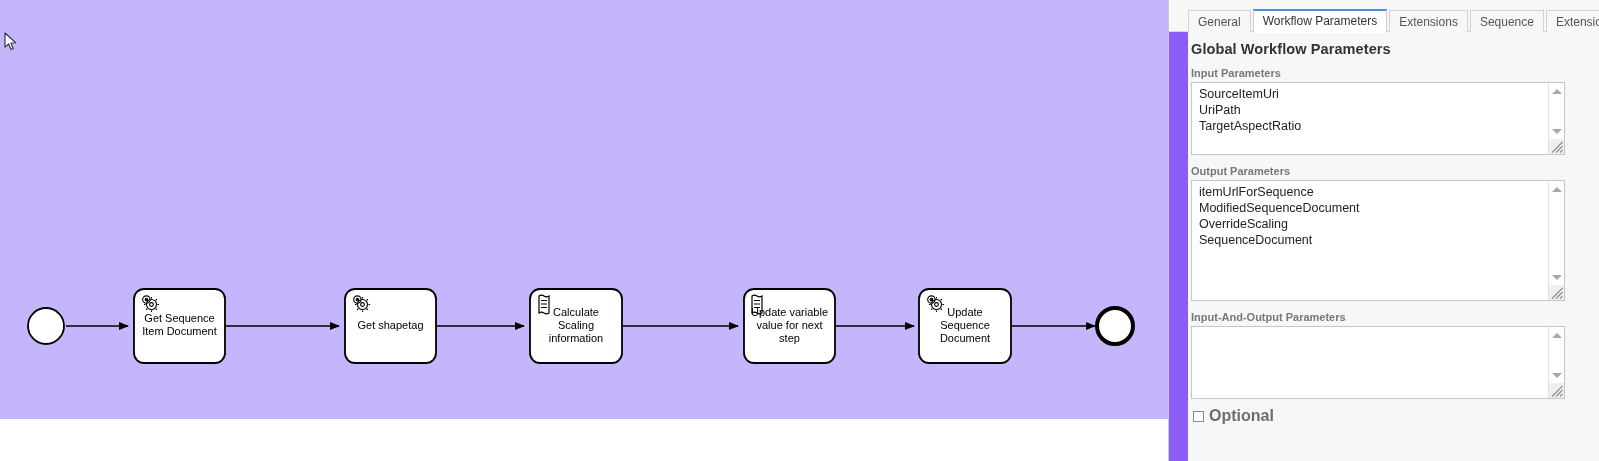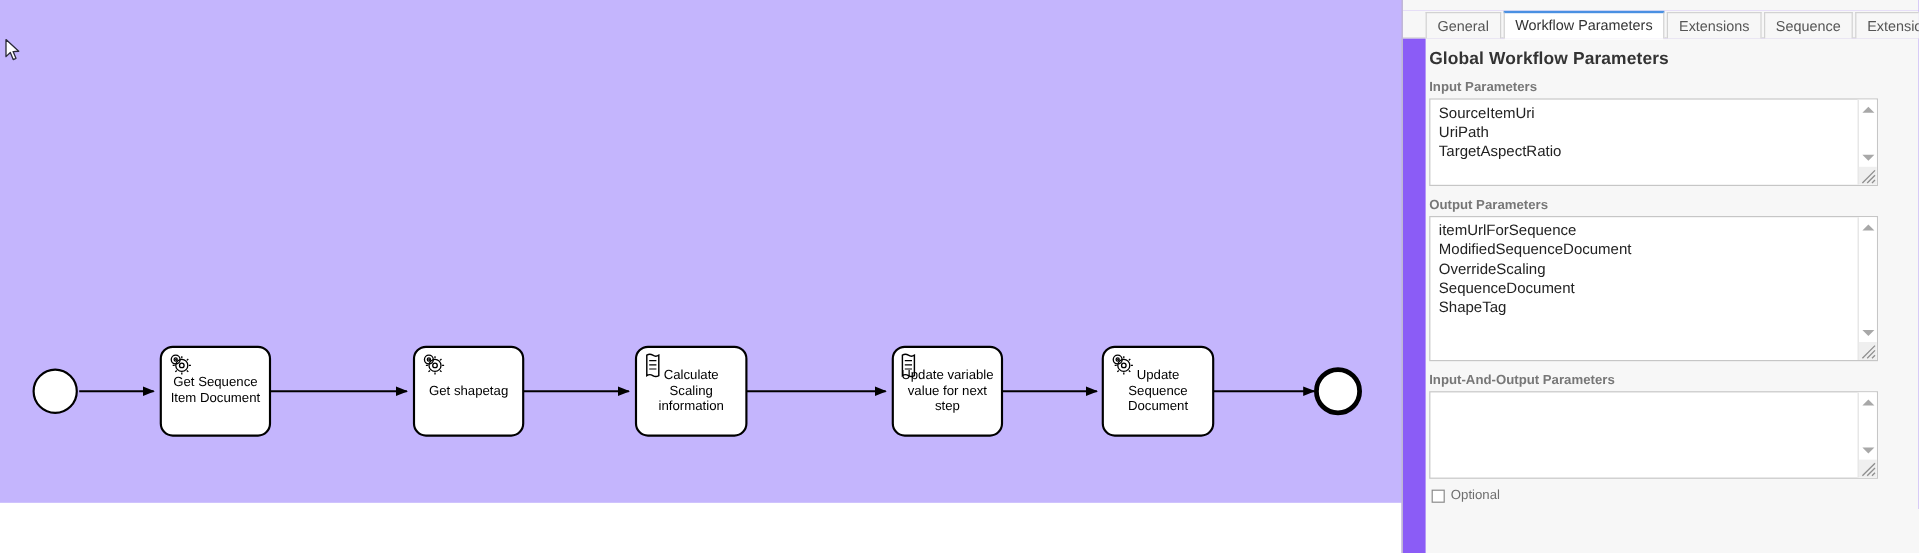--- a/index.html
+++ b/index.html
@@ -235,22 +235,22 @@
   }
   .checkbox {
     width: 11px;
     height: 11px;
     border: 1px solid #8a8a8a;
     background: #ffffff;
     box-sizing: border-box;
     margin-right: 5px;
   }
   .checkrow .ck-label {
-    font-size: 11px;
-    font-weight: normal;
+    font-size: 16px;
+    font-weight: bold;
     color: #6e6e6e;
   }
 </style>
 </head>
 <body>
 
 <div id="app">
 
   <div id="canvas">
     <svg width="1168" height="461" viewBox="0 0 1168 461" xmlns="http://www.w3.org/2000/svg">
@@ -388,21 +388,20 @@
         </div>
       </div>
 
       <div class="field-label">Output Parameters</div>
       <div class="listbox-wrap" style="height:121px;">
         <div class="listbox" style="height:119px; margin-right:15px;">
           <div class="opt">itemUrlForSequence</div>
           <div class="opt">ModifiedSequenceDocument</div>
           <div class="opt">OverrideScaling</div>
           <div class="opt">SequenceDocument</div>
-          <div class="opt">ShapeTag</div>
         </div>
         <div class="vsb">
           <div class="arrow up">
               <div class="tri up"></div>
             </div>
           <div class="arrow down">
               <div class="tri down"></div>
             </div>
         </div>
         <div class="grip">

